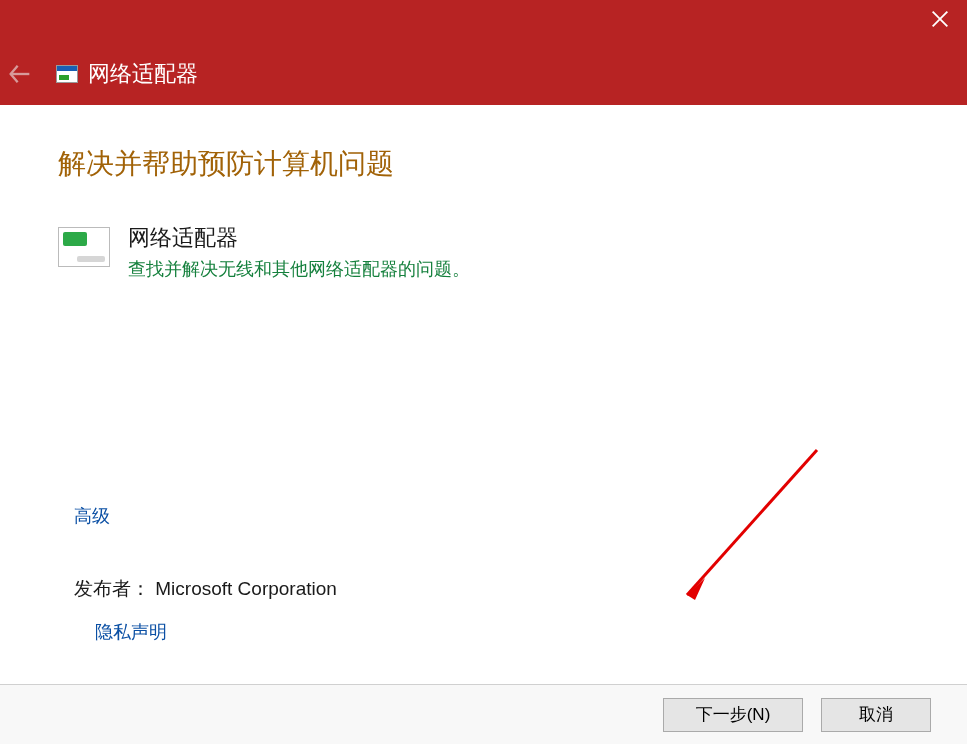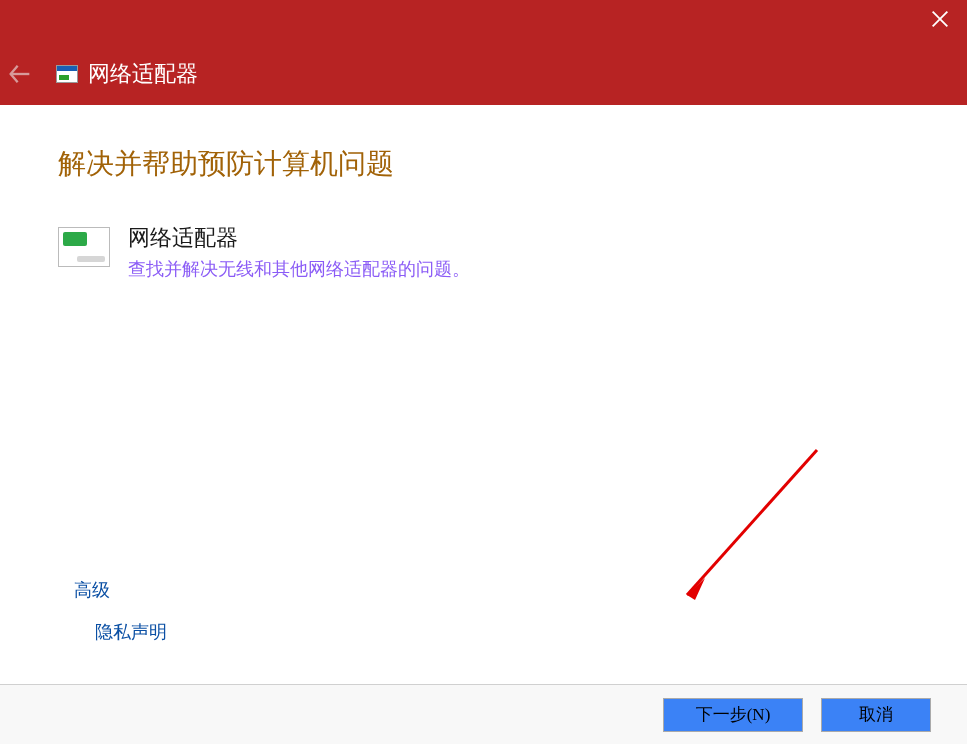--- a/index.html
+++ b/index.html
@@ -113,21 +113,21 @@
       background: #d6d6d6;
       border-radius: 2px;
     }
     .item-title {
       font-size: 22px;
       color: #1a1a1a;
       margin-bottom: 4px;
     }
     .item-desc {
       font-size: 18px;
-      color: #8b5cf6;
+      color: #15803d;
     }
     .links-area {
       position: absolute;
       bottom: 40px;
       left: 74px;
     }
     .link {
       color: #0a4fa4;
       font-size: 18px;
       cursor: pointer;
@@ -152,25 +152,25 @@
       align-items: center;
       padding-right: 36px;
       gap: 18px;
       background: #f8f8f8;
       position: absolute;
       bottom: 0;
     }
     .btn {
       min-width: 110px;
       height: 34px;
-      background: #3b82f6;
+      background: #e5e5e5;
       border: 1px solid #aaa;
       font-size: 17px;
       cursor: pointer;
-      font-family: Liberation Serif, serif;
+      font-family: Liberation Sans, sans-serif;
       padding: 0 14px;
     }
     .btn-next {
       min-width: 140px;
     }
     .arrow-annotation {
       position: absolute;
       right: 130px;
       bottom: 60px;
       pointer-events: none;
@@ -208,20 +208,21 @@
   <div class="item-row">
     <div class="item-icon"></div>
     <div>
       <div class="item-title">网络适配器</div>
       <div class="item-desc">查找并解决无线和其他网络适配器的问题。</div>
     </div>
   </div>
 
   <div class="links-area">
     <span class="link">高级</span>
+    <div class="publisher-line">发布者：  Microsoft Corporation</div>
     <span class="link privacy-link">隐私声明</span>
   </div>
 
   <div class="arrow-annotation">
     <svg viewBox="0 0 180 180">
       <line x1="160" y1="10" x2="30" y2="155" stroke="#e20000" stroke-width="3"></line>
       <polygon points="30,155 48,138 38,160" fill="#e20000"></polygon>
     </svg>
   </div>
 </div>

